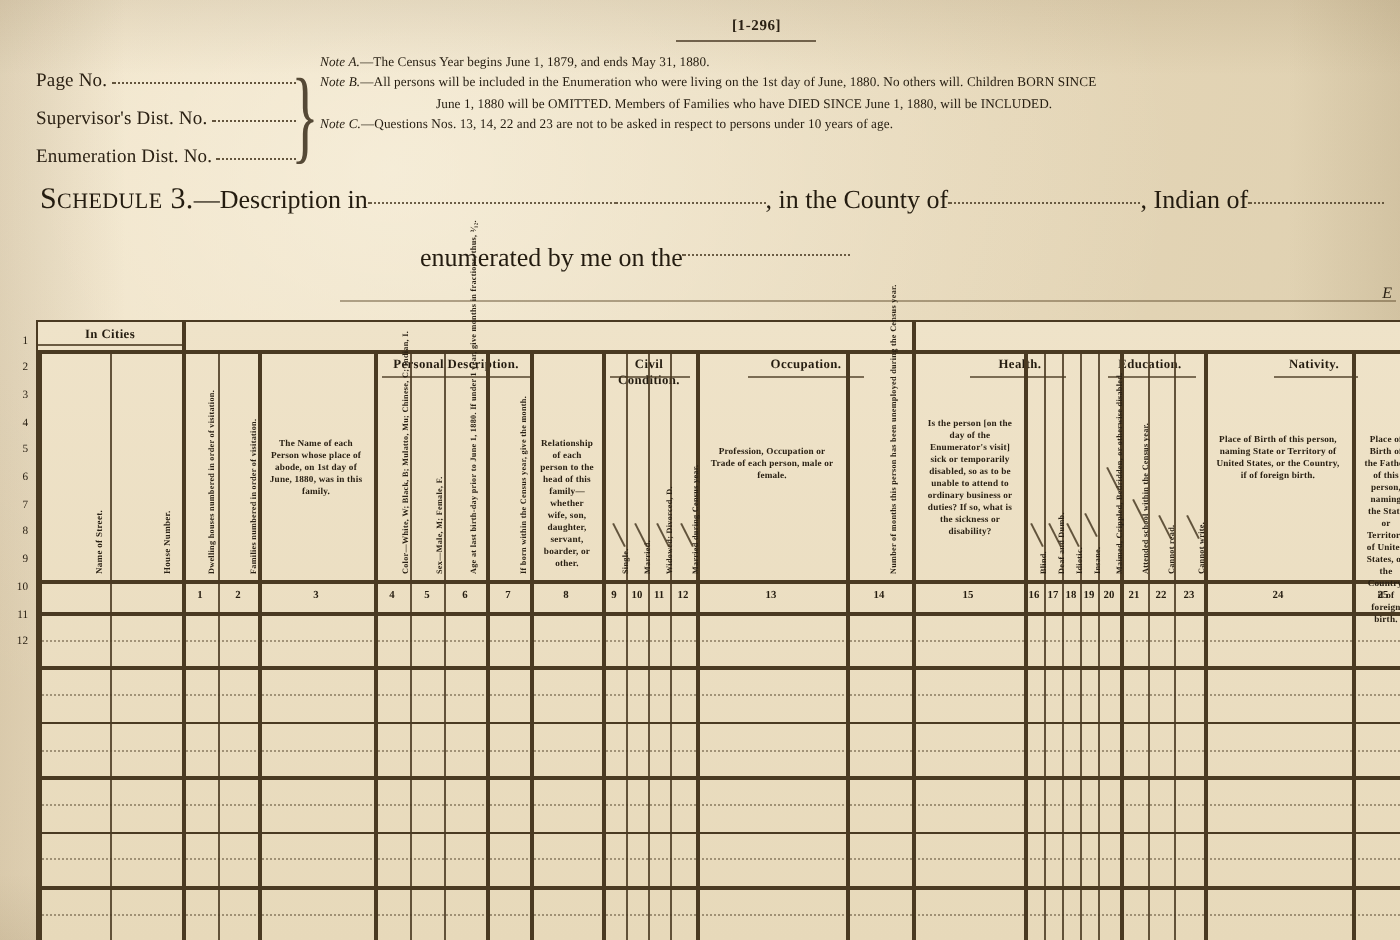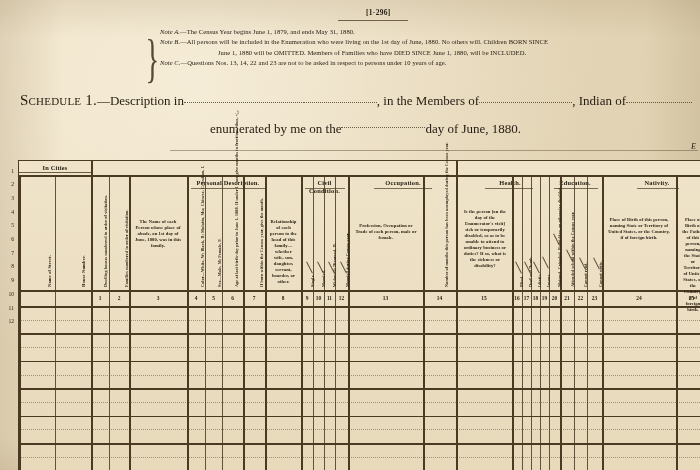--- a/index.html
+++ b/index.html
@@ -137,53 +137,66 @@
 </style>
 </head>
 <body>
 
 <div id="paper"></div>
 <div class="wrap">
 
   <div id="form-code-rule"></div>
   <div id="form-code">[1-296]</div>
 
+  <div id="pageno-block">
+    <div class="pn-row">
+      <span class="lab">Page No.</span>
+      <span class="dots"></span>
+    </div>
+    <div class="pn-row">
+      <span class="lab">Supervisor's Dist. No.</span>
+      <span class="dots"></span>
+    </div>
+    <div class="pn-row">
+      <span class="lab">Enumeration Dist. No.</span>
+      <span class="dots"></span>
+    </div>
+  </div>
   <div id="brace">}</div>
 
   <div id="notes">
     <div class="note">
       <span class="ital">Note A.</span><span>—The Census Year begins June 1, 1879, and ends May 31, 1880.</span>
     </div>
     <div class="note">
       <span class="ital">Note B.</span><span>—All persons will be included in the Enumeration who were living on the 1st day of June, 1880.  No others will.  Children BORN SINCE</span>
     </div>
     <div class="note indent">
       <span>June 1, 1880  will be OMITTED.  Members of Families who have DIED SINCE June 1, 1880, will be INCLUDED.</span>
     </div>
     <div class="note">
       <span class="ital">Note C.</span><span>—Questions Nos. 13, 14, 22 and 23 are not to be asked in respect to persons under 10 years of age.</span>
     </div>
   </div>
 
   <div id="sched">
     <div id="sched-line1">
-      <span class="smallcaps">Schedule 1.</span>
+      <span class="smallcaps">Schedule 3.</span>
       <span>—</span>
       <span>Description in</span>
       <span class="blank b-place"></span>
       <span class="blank b-place2"></span>
-      <span>, in the Members of</span>
+      <span>, in the County of</span>
       <span class="blank b-county"></span>
       <span>, Indian of</span>
       <span class="blank b-state"></span>
     </div>
     <div id="sched-line2">
       <span>enumerated by me on the</span>
       <span class="blank b-day"></span>
-      <span>day of June, 1880.</span>
     </div>
   </div>
 
   <div id="margin-rule"></div>
   <div id="margin-e">E</div>
 
   <div id="tbl">
 
     <div class="hl" style="top:11px;left:0;width:72px;"></div>
     <div class="hl thick" style="top:14px;"></div>

